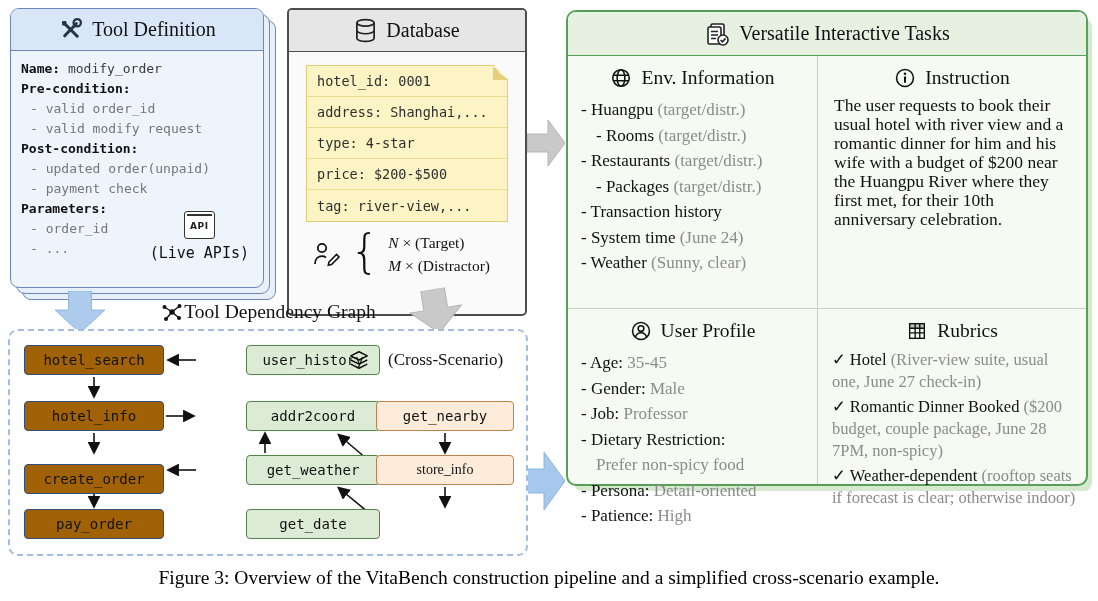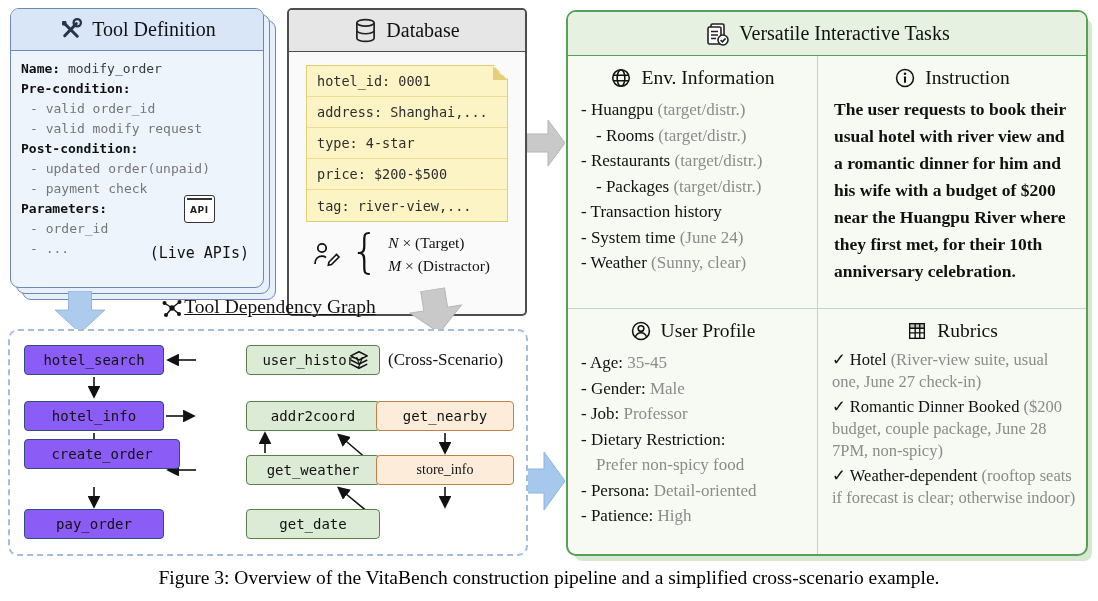--- a/index.html
+++ b/index.html
@@ -15,64 +15,64 @@
   .tooldef .stack { position:absolute; inset:0; border:1.5px solid #6d87b8; border-radius:9px; background:#e6effa; }
   .tooldef .s1 { transform:translate(6px,6px); }
   .tooldef .s2 { transform:translate(12px,12px); }
   .tooldef .card { position:absolute; inset:0; border:1.5px solid #6d87b8; border-radius:9px; background:#edf4fc; overflow:hidden; display:flex; flex-direction:column; }
   .tooldef .card-head { background:#d9e6f8; border-color:#6d87b8; }
   .code { position:relative; flex:1; padding:8px 10px; font-family:"DejaVu Sans Mono", monospace; font-size:13px; line-height:20px; }
   .code .cl b { font-weight:bold; color:#111; }
   .code .cl .rest { color:#767676; }
   .code .cl .dark { color:#3a3a3a; }
   .code .cl.ind { padding-left:9px; }
-  .live-apis { position:absolute; right:14px; bottom:24px; display:flex; flex-direction:column; align-items:center; gap:20px; }
+  .live-apis { position:absolute; right:14px; bottom:24px; display:flex; flex-direction:column; align-items:center; gap:4px; }
   .api-badge { font-family:"DejaVu Sans", sans-serif; font-size:9px; font-weight:bold; letter-spacing:.5px; color:#222; border:1.5px solid #333; border-radius:3px; padding:4px 5px 2px; background:#fff; position:relative; }
   .api-badge::before { content:""; position:absolute; left:2px; right:2px; top:2px; height:1.5px; background:#333; }
   .api-label { font-size:15px; color:#111; }
 
   
   .db { position:absolute; left:287px; top:8px; width:240px; height:308px; border:2px solid #4d4d4d; border-radius:5px; background:#fafafa; overflow:hidden; }
   .db .card-head { background:#e6e6e6; border-color:#4d4d4d; }
   .note { position:relative; margin:13px 17px 9px; background:#fdf4c6; border:1px solid #e2cd75; clip-path:polygon(0 0, calc(100% - 14px) 0, 100% 14px, 100% 100%, 0 100%); }
   .note .fold { position:absolute; top:0; right:0; width:14px; height:14px; background:linear-gradient(to bottom left, rgba(0,0,0,0) 50%, #e4cf7c 50%); }
   .note .nl { height:31px; display:flex; align-items:center; padding:0 10px; font-family:"DejaVu Sans Mono", monospace; font-size:13.5px; color:#2e2e2e; border-bottom:1px solid #eddc8e; }
   .note .nl:last-child { border-bottom:none; }
   .db-counts { display:flex; align-items:center; gap:9px; padding:0 6px 0 22px; }
   .brace { font-family:"DejaVu Sans", sans-serif; font-weight:300; font-size:46px; line-height:1; margin-top:-6px; color:#111; }
   .count-col { display:flex; flex-direction:column; font-size:15.5px; line-height:1.5; color:#111; }
   .count-col .var { font-style:italic; }
 
   
   .graph { position:absolute; left:8px; top:296px; width:520px; height:260px; }
-  .graph-title { display:flex; align-items:flex-start; justify-content:center; height:32px; font-size:19.5px;text-decoration:underline; }
+  .graph-title { display:flex; align-items:center; justify-content:center; height:32px; font-size:19.5px; }
   .graph-box { position:absolute; left:0; right:0; top:33px; bottom:0; border:2px dashed #a3bcdf; border-radius:10px; background:#fff; }
   .edges { position:absolute; inset:0; width:100%; height:100%; }
   .node { position:absolute; height:30px; border-radius:4px; display:flex; align-items:center; justify-content:center; font-family:"DejaVu Sans Mono", monospace; font-size:14px; color:#111; border:1.5px solid; background:#fff; }
-  .node.nb { background:#8b5cf6; border-color:#2f4e7e; }
+  .node.nb { background:#a16207; border-color:#2f4e7e; }
   .node.ng { background:#dcebd5; border-color:#55824a;margin-left:48px; }
   .node.no { background:#fcecd9; border-color:#c08047; }
   .xscen { position:absolute; left:338px; top:14px; height:30px; display:flex; align-items:center; gap:18px; font-size:17px; }
 
   
   .flow { position:absolute; }
 
   
-  .tasks { position:absolute; left:566px; top:10px; width:522px; height:546px; border:2px solid #57a058; border-radius:10px; background:#f6faf3; box-shadow:6px 7px 0 -2px #d7e8d1; }
+  .tasks { position:absolute; left:566px; top:10px; width:522px; height:476px; border:2px solid #57a058; border-radius:10px; background:#f6faf3; box-shadow:6px 7px 0 -2px #d7e8d1; }
   .tasks .card-head { background:#e7f1e2; border-color:#57a058; border-radius:8px 8px 0 0; height:44px; }
   .quad { position:absolute; }
   .q-env { left:0; top:44px; width:250px; height:253px; border-right:1px solid #c3d5bd; border-bottom:1px solid #c3d5bd; }
   .q-ins { left:250px; top:44px; right:0; height:253px; border-bottom:1px solid #c3d5bd; }
   .q-pro { left:0; top:297px; width:250px; bottom:0; border-right:1px solid #c3d5bd; }
   .q-rub { left:250px; top:297px; right:0; bottom:0; }
   .q-head { display:flex; align-items:center; justify-content:center; gap:9px; padding:11px 0 5px; font-size:19.5px; }
   .q-body { padding:3px 8px 0 13px; font-size:17px; line-height:25.5px; }
   .gray { color:#8b8b8b; }
   .line.ind { padding-left:15px; }
-  .ins-text { padding:2px 15px 0 16px; font-size:17.5px; line-height:27px; color:#111;font-weight:bold; }
+  .ins-text { padding:2px 15px 0 16px; font-size:17.5px; line-height:19px; color:#111; }
   .rub-body { padding:2px 10px 0 14px; font-size:16.5px; line-height:22px; }
   .rub { margin-bottom:3px; }
   .chk { font-family:"DejaVu Sans", sans-serif; margin-right:4px; }
 
   .caption { position:absolute; left:0; right:0; top:567px; text-align:center; font-size:19.5px; color:#000; }
 </style>
 </head>
 <body>
 
 <div class="page">
@@ -209,21 +209,21 @@
             <path d="M12 3 L21 7.5 L12 12 L3 7.5 Z"></path>
             <path d="M3 12 L12 16.5 L21 12"></path>
             <path d="M3 16.5 L12 21 L21 16.5"></path>
           </g>
         </svg>
         <span>(Cross-Scenario)</span>
       </div>
       <div class="node nb" style="left:14px;  top:70px;  width:140px;">hotel_info</div>
       <div class="node ng" style="left:188px; top:70px;  width:134px;">addr2coord</div>
       <div class="node no" style="left:366px; top:70px;  width:138px;">get_nearby</div>
-      <div class="node nb" style="left:14px;  top:108px; width:156px;text-align:center;">create_order</div>
+      <div class="node nb" style="left:14px;  top:133px; width:140px;text-align:center;">create_order</div>
       <div class="node ng" style="left:188px; top:124px; width:134px;">get_weather</div>
       <div class="node no" style="left:366px; top:124px; width:138px;font-family:Liberation Serif, serif;">store_info</div>
       <div class="node nb" style="left:14px;  top:178px; width:140px;">pay_order</div>
       <div class="node ng" style="left:188px; top:178px; width:134px;">get_date</div>
     </div>
   </section>
 
   <section class="tasks">
     <header class="card-head">
       <svg class="icon" width="26" height="26" viewBox="0 0 26 26">

